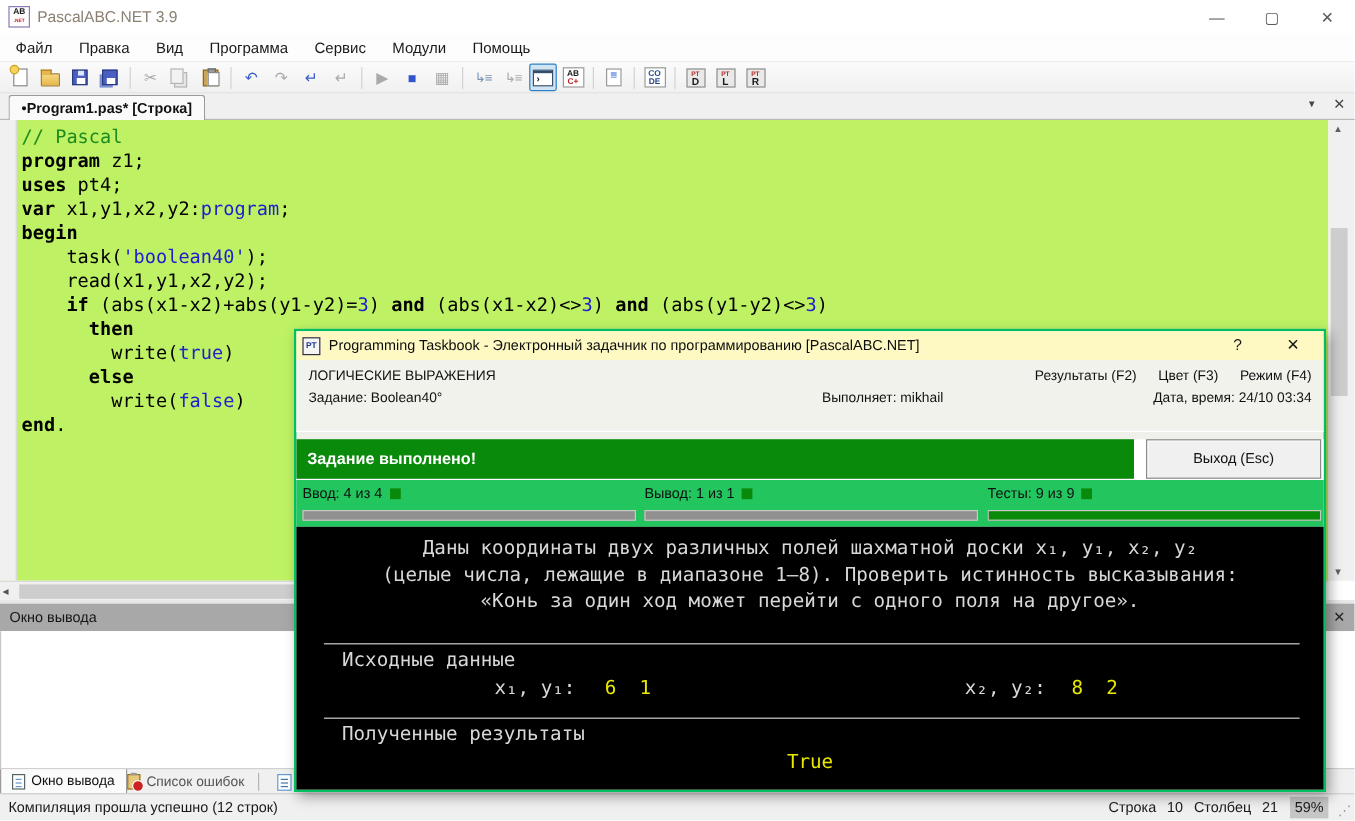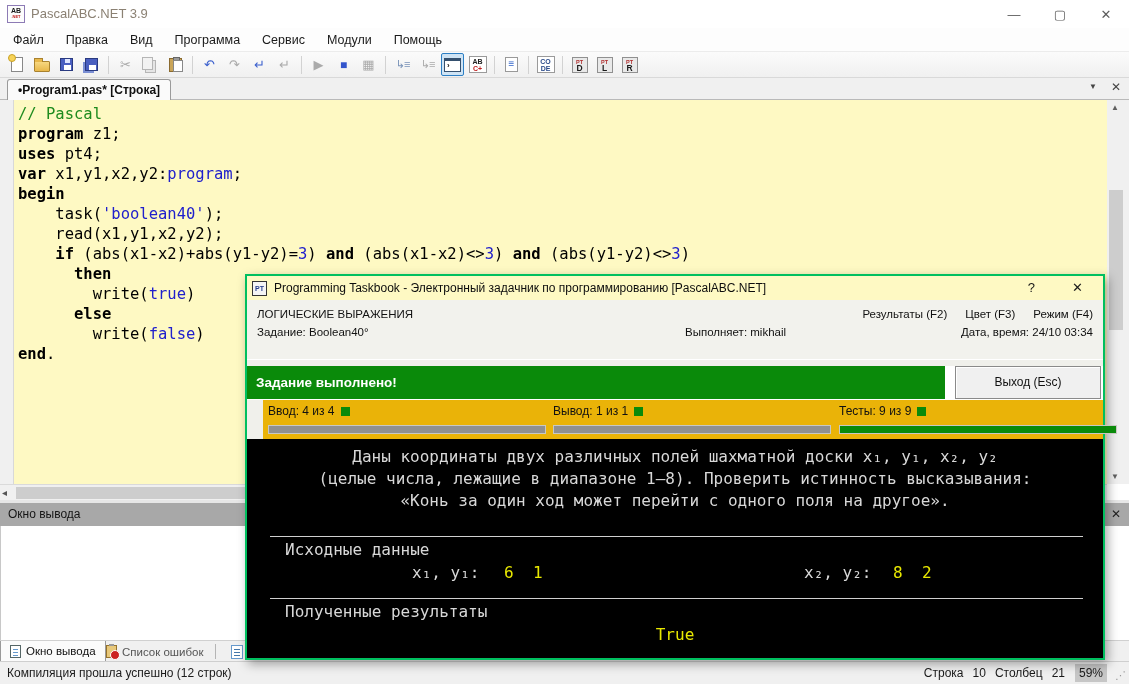--- a/index.html
+++ b/index.html
@@ -52,21 +52,21 @@
   .ic-pt div:last-child { font-size:8.5px; font-weight:bold; color:#1a1a1a; }
 
   
   .tabbar { position:absolute; left:0; top:78px; width:1129px; height:22px; background:#f0f0f0; border-bottom:1px solid #b9b9b9; }
   .doctab { position:absolute; left:7px; top:1px; height:21px; background:#fafafa; border:1px solid #9a9a9a; border-bottom:none;
             border-radius:3px 3px 0 0; padding:0 10px; font-size:12px; font-weight:bold; color:#111; line-height:20px; }
   .tabbar-more { position:absolute; right:32px; top:4px; font-size:8px; color:#444; }
   .tabbar-close { position:absolute; right:8px; top:2px; font-size:12px; color:#444; }
 
   
-  .editor { position:absolute; left:0; top:100px; width:1107px; height:384px; background:#fef9c3; }
+  .editor { position:absolute; left:0; top:100px; width:1107px; height:384px; background:#bef264; }
   .gutter { position:absolute; left:0; top:0; width:14px; height:384px; background:#f0f0f0; border-right:1px solid #d8d8d8; }
   .code { position:absolute; left:18px; top:4px; right:4px; font-family:"DejaVu Sans Mono", monospace; font-size:15.5px; }
   .cl { white-space:pre; line-height:20px; height:20px; color:#000; }
   .tk-kw { font-weight:bold; color:#000; }
   .tk-com { color:#1e8b1e; }
   .tk-b { color:#2020cc; }
   .tk-pl { color:#000; }
 
   
   .hscroll { position:absolute; left:0; top:484px; width:1107px; height:16px; background:#f0f0f0; border-top:1px solid #dadada; }
@@ -115,21 +115,21 @@
   .pt-close { position:absolute; right:20px; top:4px; font-size:13px; color:#1a1a1a; }
   .pt-head { position:absolute; left:0; top:24px; right:0; height:60px; background:#f2f2ed; border-bottom:1px solid #fff; }
   .pt-topic { position:absolute; left:10px; top:8px; font-size:11.5px; color:#111; }
   .pt-task { position:absolute; left:10px; top:26px; font-size:11.5px; color:#111; }
   .pt-exec { position:absolute; left:438px; top:26px; font-size:11.5px; color:#111; }
   .pt-fkeys { position:absolute; right:10px; top:8px; display:flex; gap:18px; font-size:11.5px; color:#111; }
   .pt-date { position:absolute; right:10px; top:26px; font-size:11.5px; color:#111; }
   .pt-bannerrow { position:absolute; left:0; top:90px; right:0; height:34px; background:#fff; }
   .pt-banner { position:absolute; left:0; top:0; width:698px; height:33px; background:#0a8a0a; color:#fff; font-size:13.5px; font-weight:bold; line-height:33px; padding-left:9px; }
   .pt-exit { position:absolute; left:708px; top:0; width:146px; height:33px; background:#f0f0f0; border:1px solid #8a8a8a; box-shadow:inset 1px 1px 0 #fff; font-size:12px; color:#111; text-align:center; line-height:31px; }
-  .pt-counters { position:absolute; left:0; top:124px; right:0; height:39px; background:#eab308;margin-left:16px; }
+  .pt-counters { position:absolute; left:0; top:124px; right:0; height:39px; background:#22c55e; }
   .ctr { position:absolute; top:0; width:280px; }
   .ctr-top { display:flex; align-items:center; gap:6px; font-size:12px; color:#111; padding-top:4px; }
   .ctr-sq { width:9px; height:9px; background:#0a8a0a; }
   .ctr-bar { position:absolute; left:0; top:25px; width:278px; height:9px; background:#909090; border:1px solid #c8c8c4; }
   .pt-console { position:absolute; left:0; top:163px; right:0; bottom:0; background:#000; color:#d8d8d8;
                 font-family:"DejaVu Sans Mono", monospace; font-size:16px; }
   .cline { position:absolute; left:0; right:0; text-align:center; white-space:pre; }
   .chr { position:absolute; left:23px; width:813px; height:1px; background:#cfcfcf; }
   .clabel { position:absolute; white-space:pre; }
   .cyellow { color:#e8e800; }

